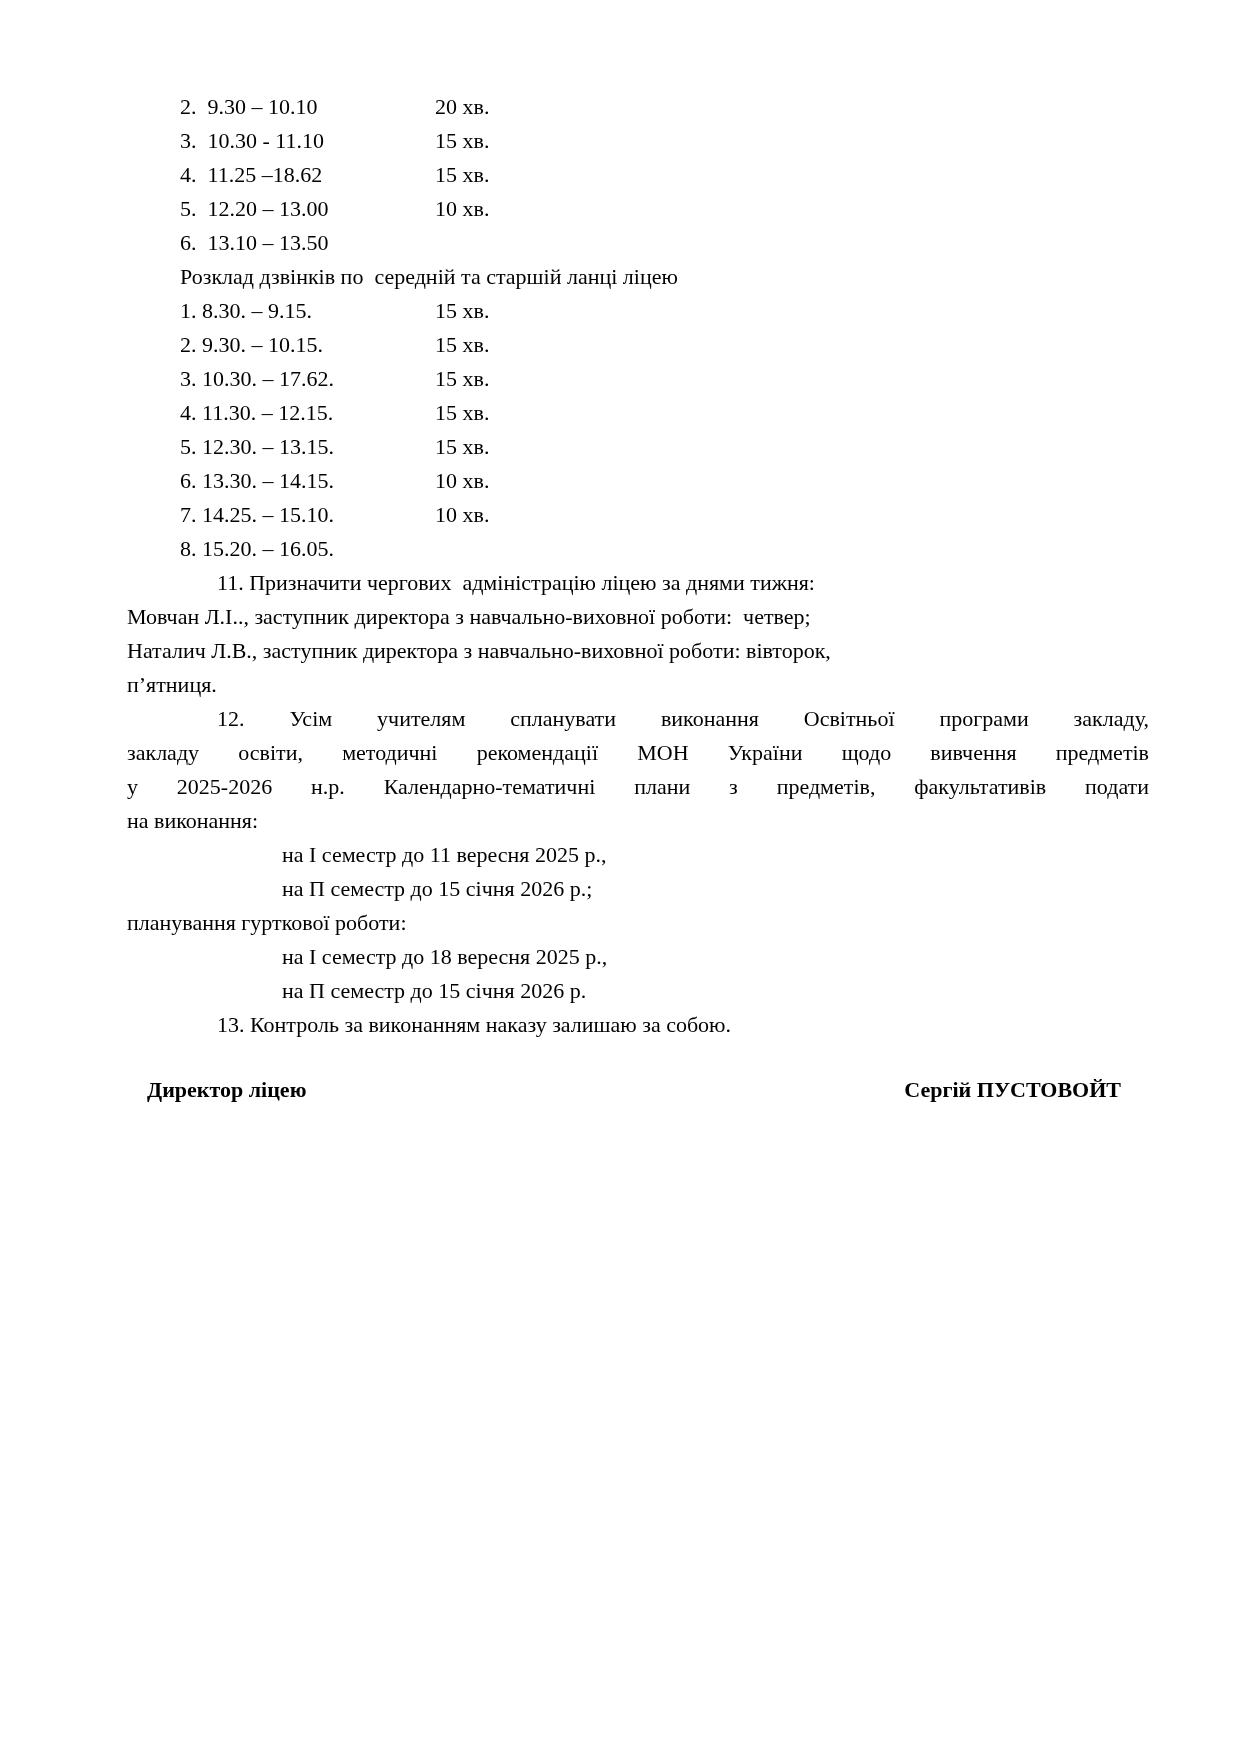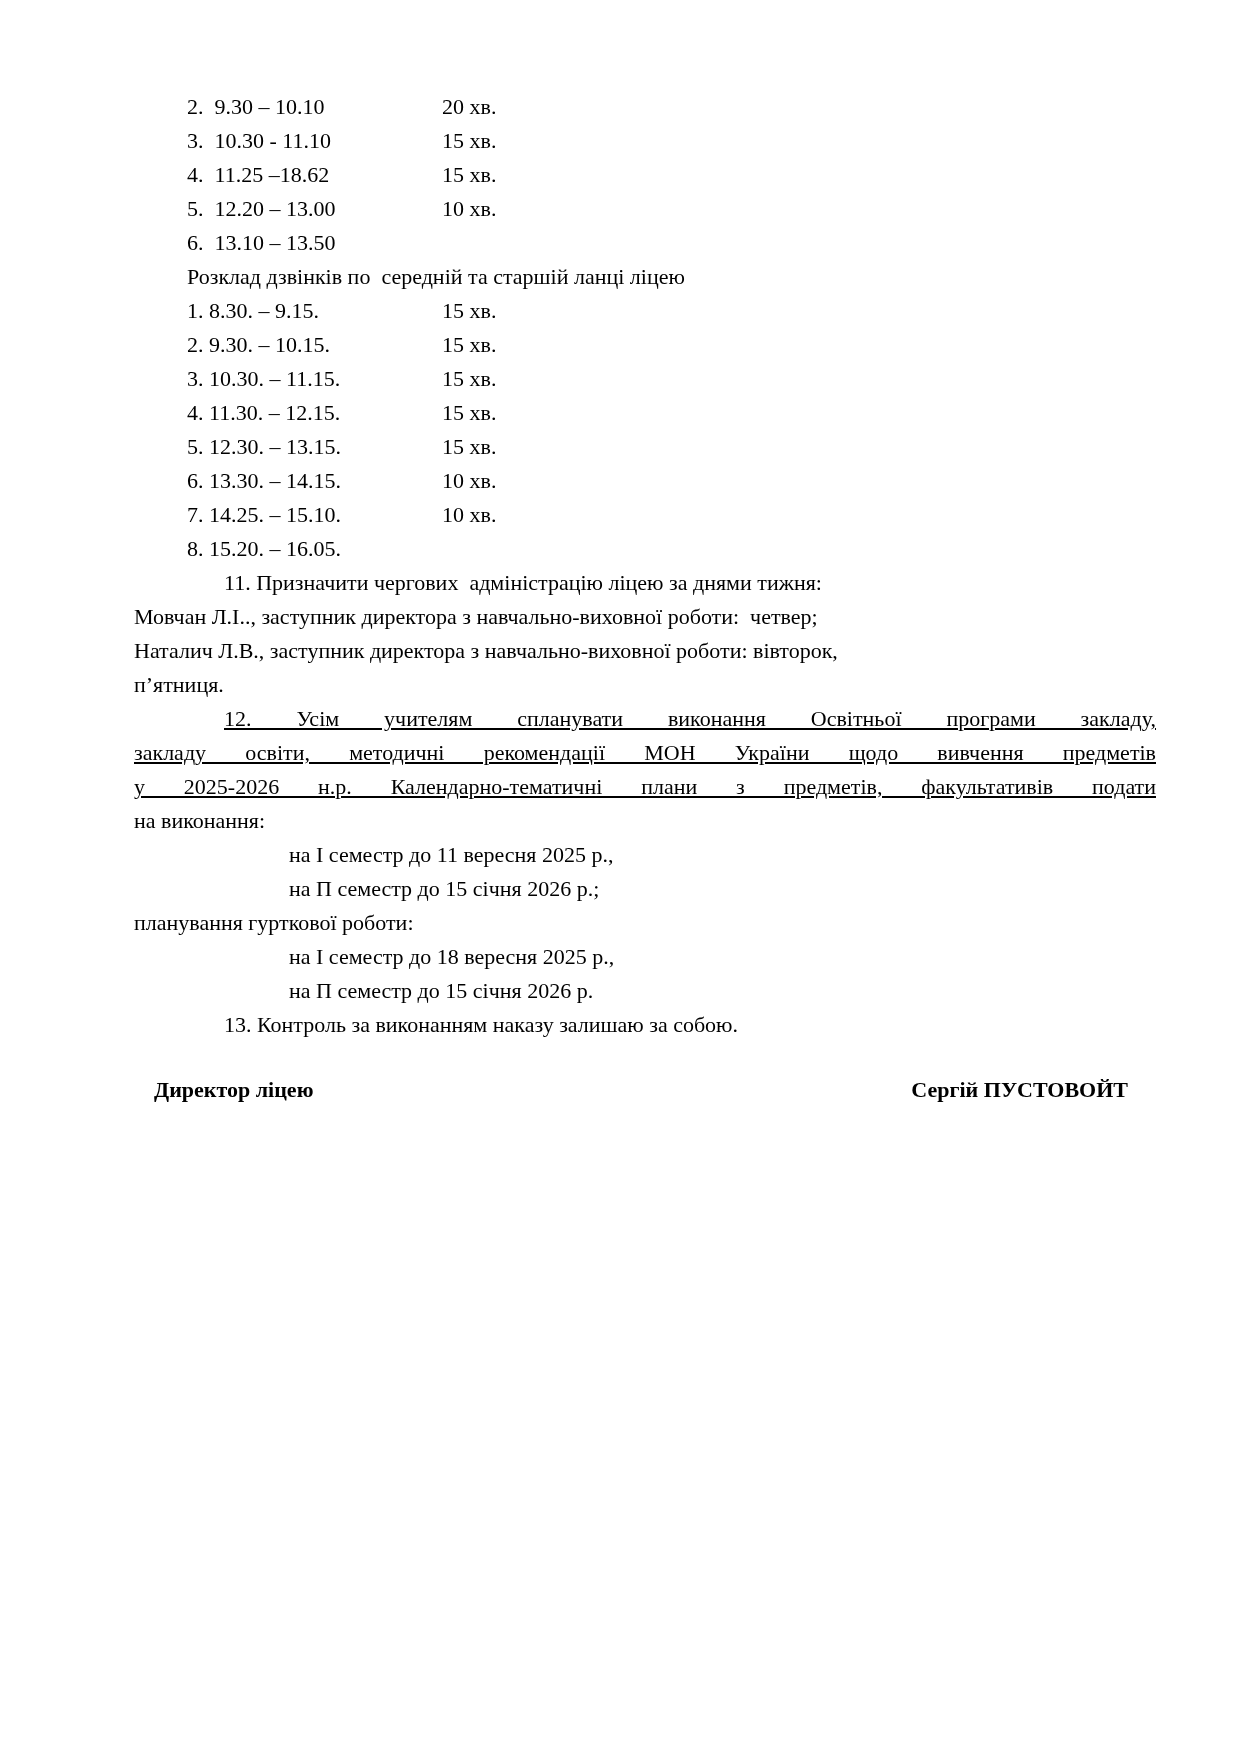--- a/index.html
+++ b/index.html
@@ -12,21 +12,21 @@
     width: 1241px;
     height: 1755px;
     background: #ffffff;
     color: #000000;
     font-family: "Liberation Serif", "DejaVu Serif", serif;
     font-size: 22px;
     overflow: hidden;
   }
   .content {
     position: absolute;
-    left: 134px;
+    left: 127px;
     top: 90px;
     width: 1022px;
   }
   .line {
     line-height: 34px;
     min-height: 34px;
     white-space: pre-wrap;
   }
   
   .bells {
@@ -38,21 +38,20 @@
     width: 255px;
     white-space: pre;
   }
   .bell-duration { white-space: pre; }
   .indent { padding-left: 90px; }
   .tabbed { padding-left: 155px; }
   .just {
     text-align: justify;
     text-align-last: justify;
     white-space: normal;
-    text-decoration: underline;
   }
   .sig-row {
     margin-top: 30px;
     display: flex;
     justify-content: space-between;
     font-weight: bold;
     line-height: 36px;
     margin-left: 20px;
   }
   .sig-name { padding-right: 28px; }
@@ -83,21 +82,21 @@
       <div class="line">Розклад дзвінків по  середній та старшій ланці ліцею</div>
 
       <div>
         <div class="bell-row">
           <span class="bell-time">1. 8.30. – 9.15.</span><span class="bell-duration">15 хв.</span>
         </div>
         <div class="bell-row">
           <span class="bell-time">2. 9.30. – 10.15.</span><span class="bell-duration">15 хв.</span>
         </div>
         <div class="bell-row">
-          <span class="bell-time">3. 10.30. – 11.15.</span><span class="bell-duration">15 хв.</span>
+          <span class="bell-time">3. 10.30. – 17.62.</span><span class="bell-duration">15 хв.</span>
         </div>
         <div class="bell-row">
           <span class="bell-time">4. 11.30. – 12.15.</span><span class="bell-duration">15 хв.</span>
         </div>
         <div class="bell-row">
           <span class="bell-time">5. 12.30. – 13.15.</span><span class="bell-duration">15 хв.</span>
         </div>
         <div class="bell-row">
           <span class="bell-time">6. 13.30. – 14.15.</span><span class="bell-duration">10 хв.</span>
         </div>

